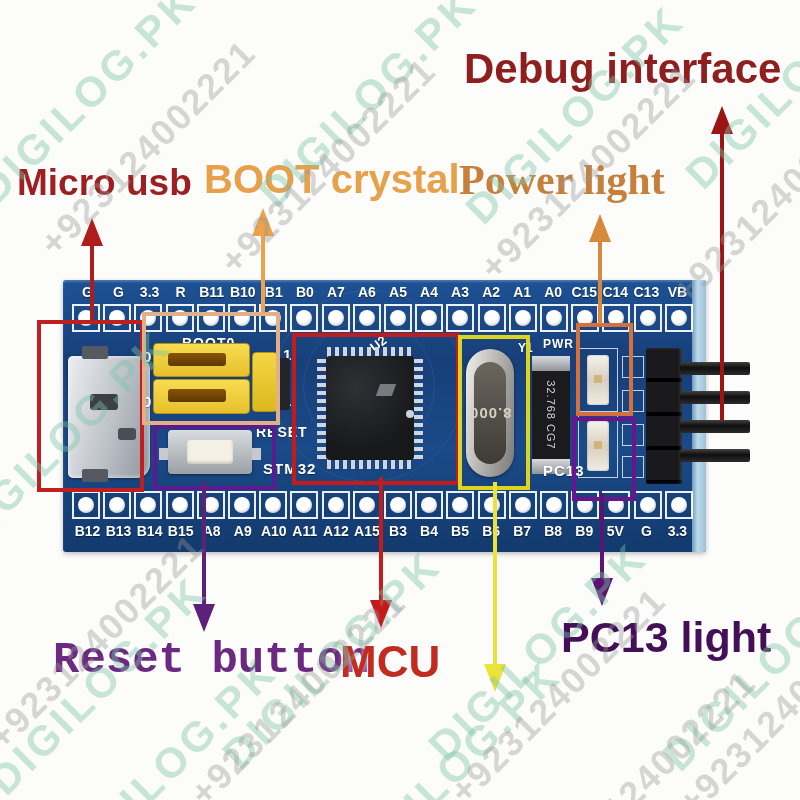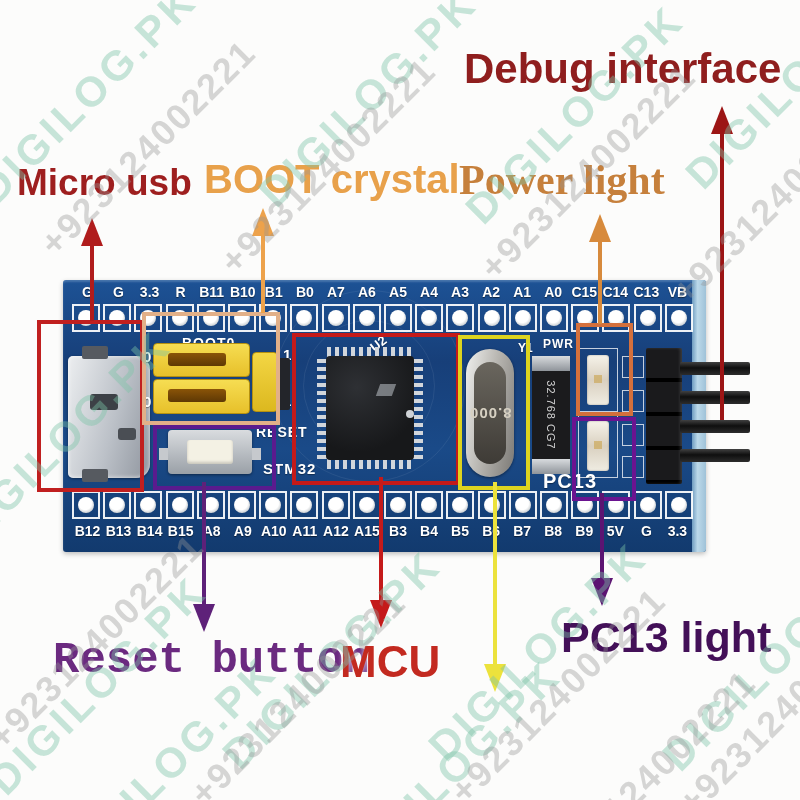--- a/index.html
+++ b/index.html
@@ -73,21 +73,21 @@
   .sk-boot0{left:119px;top:55px;font-size:14px;letter-spacing:1px;}
   .sk-z1{left:80px; top:68px; font-size:15px;}
   .sk-z2{left:80px; top:113px;font-size:15px;}
   .sk-o1{left:220px;top:66px; font-size:15px;}
   .sk-o2{left:220px;top:112px;font-size:15px;}
   .sk-reset{left:193px;top:144px;font-size:14px;letter-spacing:1px;}
   .sk-stm32{left:200px;top:180px;font-size:15px;letter-spacing:1px;}
   .sk-u2{left:307px;top:56px;font-size:13px;transform:rotate(-38deg);}
   .sk-y1{left:455px;top:61px;font-size:12px;}
   .sk-pwr{left:480px;top:57px;font-size:12px;letter-spacing:1px;}
-  .sk-pc13{left:480px;top:190px;font-size:20px;letter-spacing:1px;}
+  .sk-pc13{left:480px;top:182px;font-size:15px;letter-spacing:1px;}
 
   
   .usb{position:absolute;left:5px;top:76px;width:82px;height:122px;border-radius:5px 14px 14px 5px;
        background:linear-gradient(105deg,#eceef0,#bcc1c8 55%,#8f959e);
        box-shadow:inset 0 0 4px rgba(255,255,255,.8),0 1px 3px rgba(0,0,0,.4);}
   .usb i{position:absolute;display:block;}
   .usb .d1{left:22px;top:38px;width:28px;height:16px;background:#3c4046;border-radius:3px;}
   .usb .d2{left:50px;top:72px;width:18px;height:12px;background:#4a4e54;border-radius:3px;}
   .usb-tab{position:absolute;width:26px;height:13px;background:#565a60;border-radius:2px;}
   .usb-tab.t{left:19px;top:66px;}

